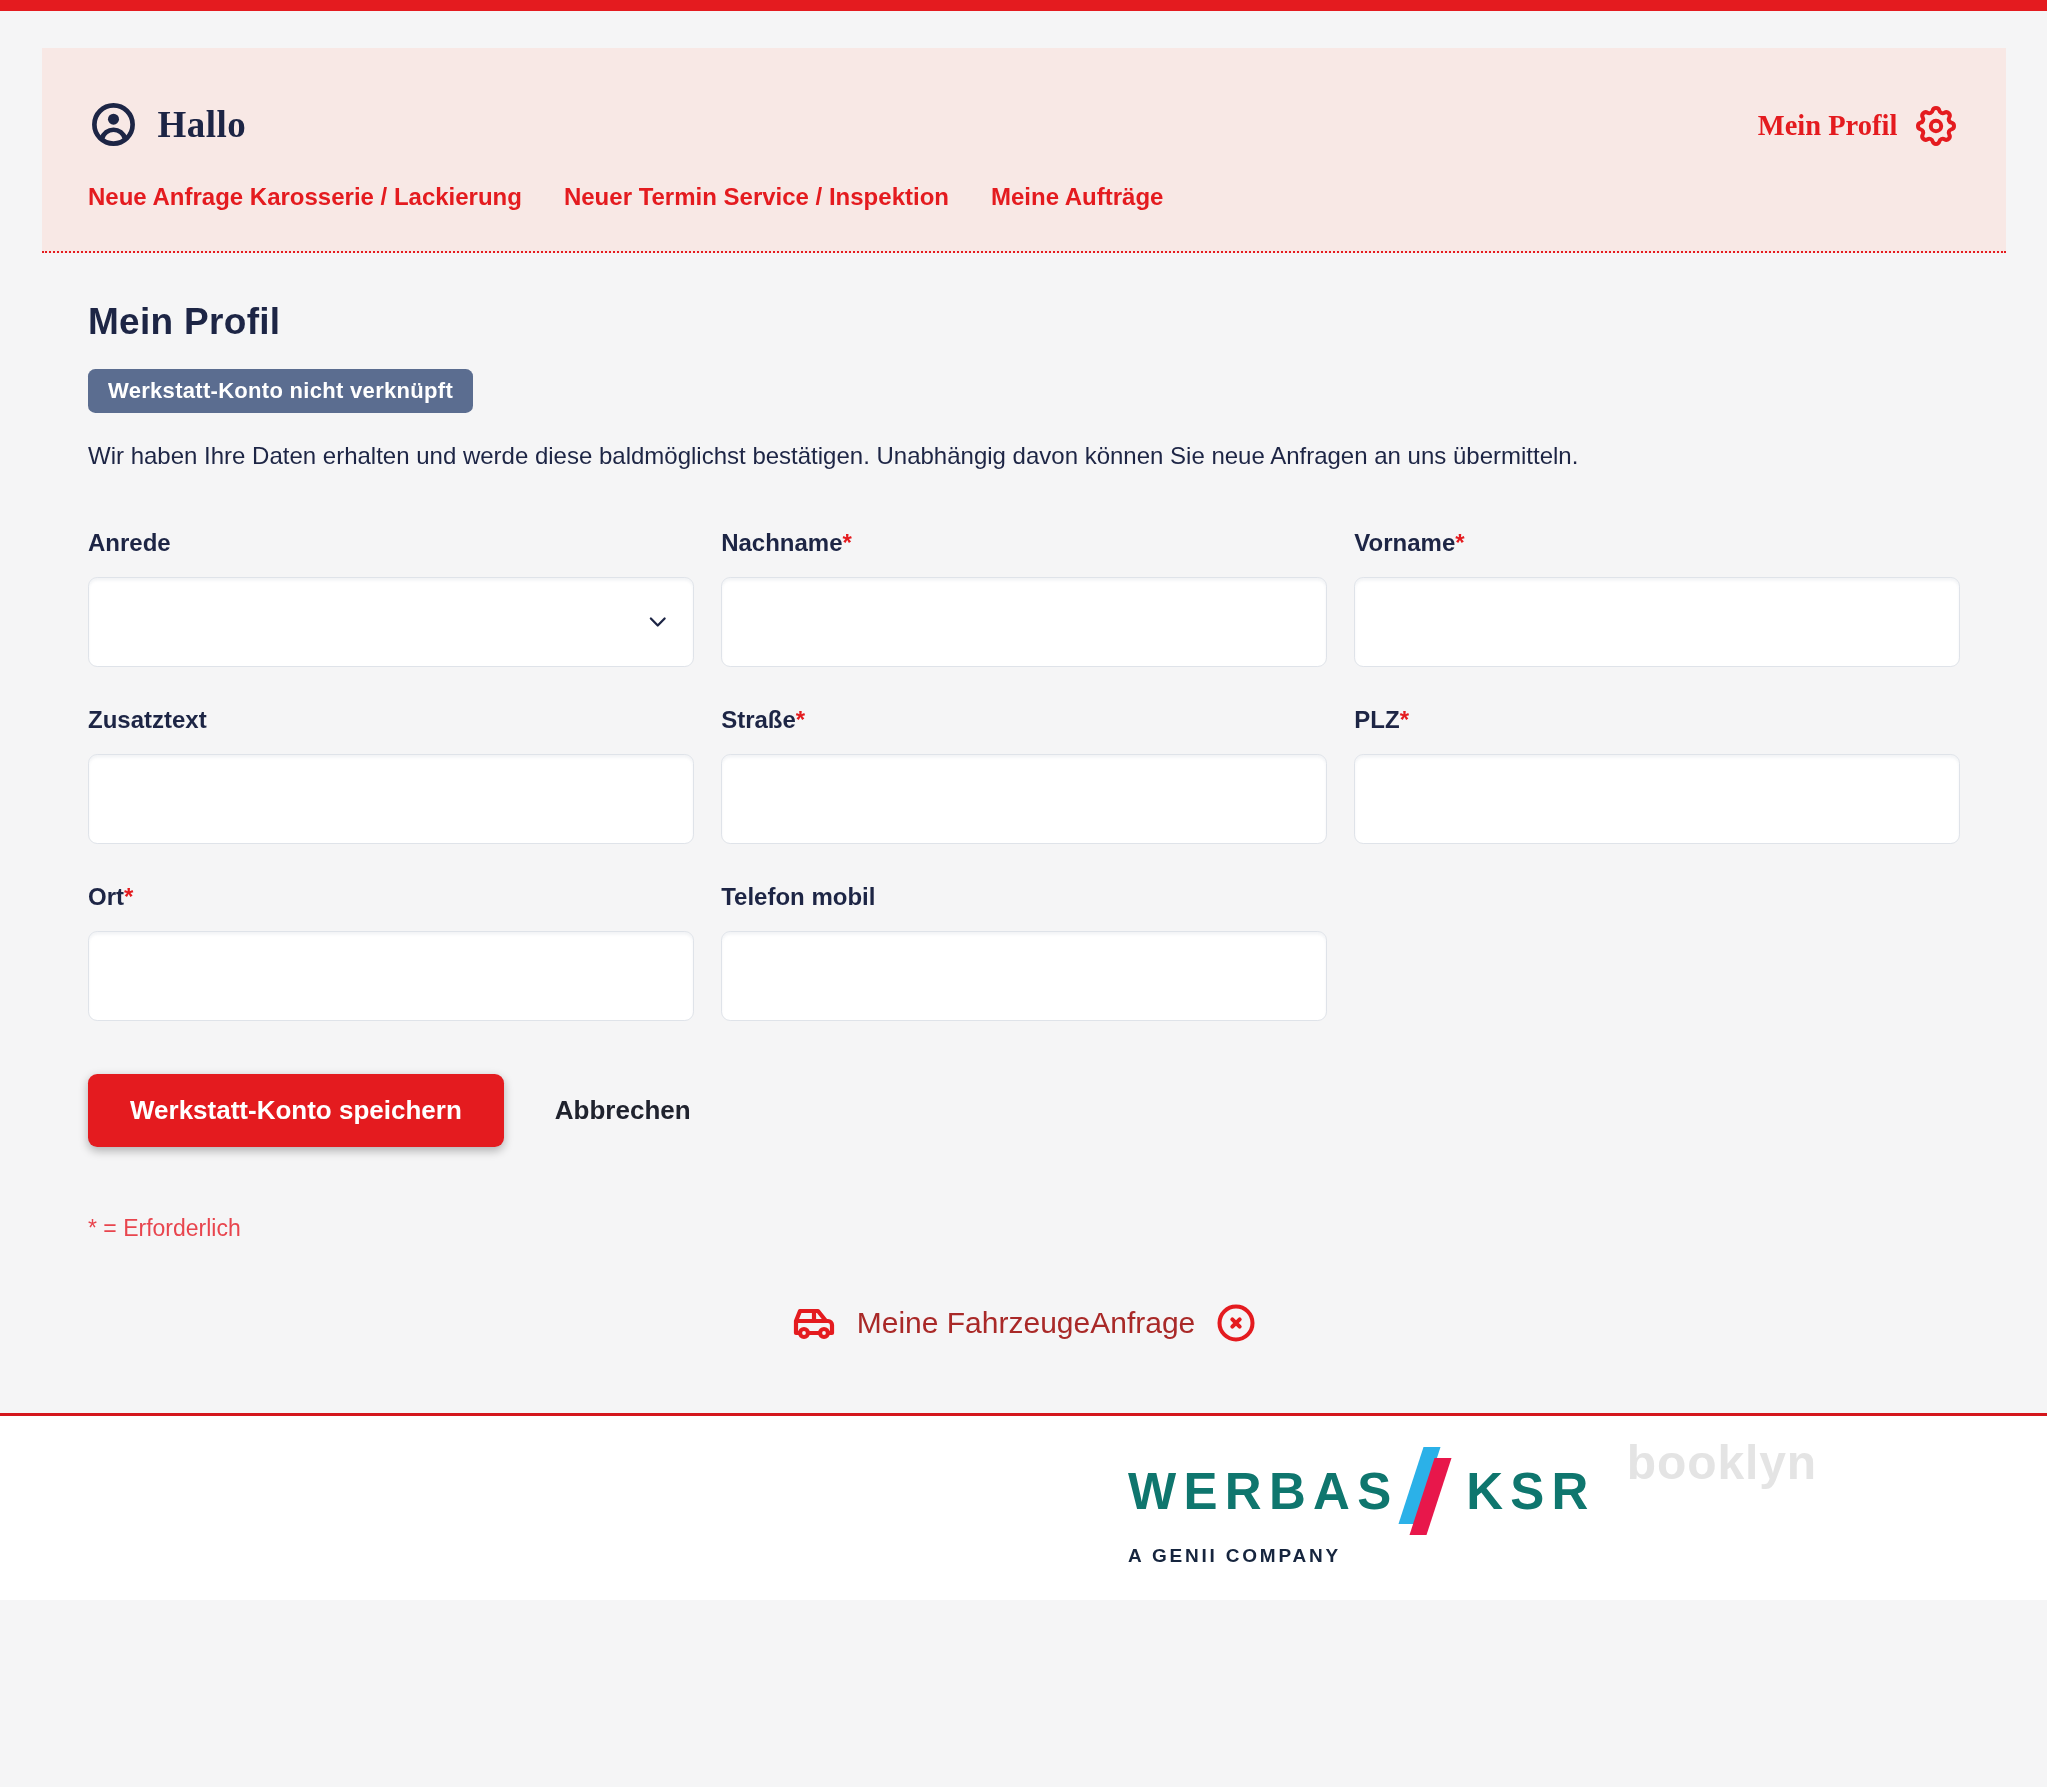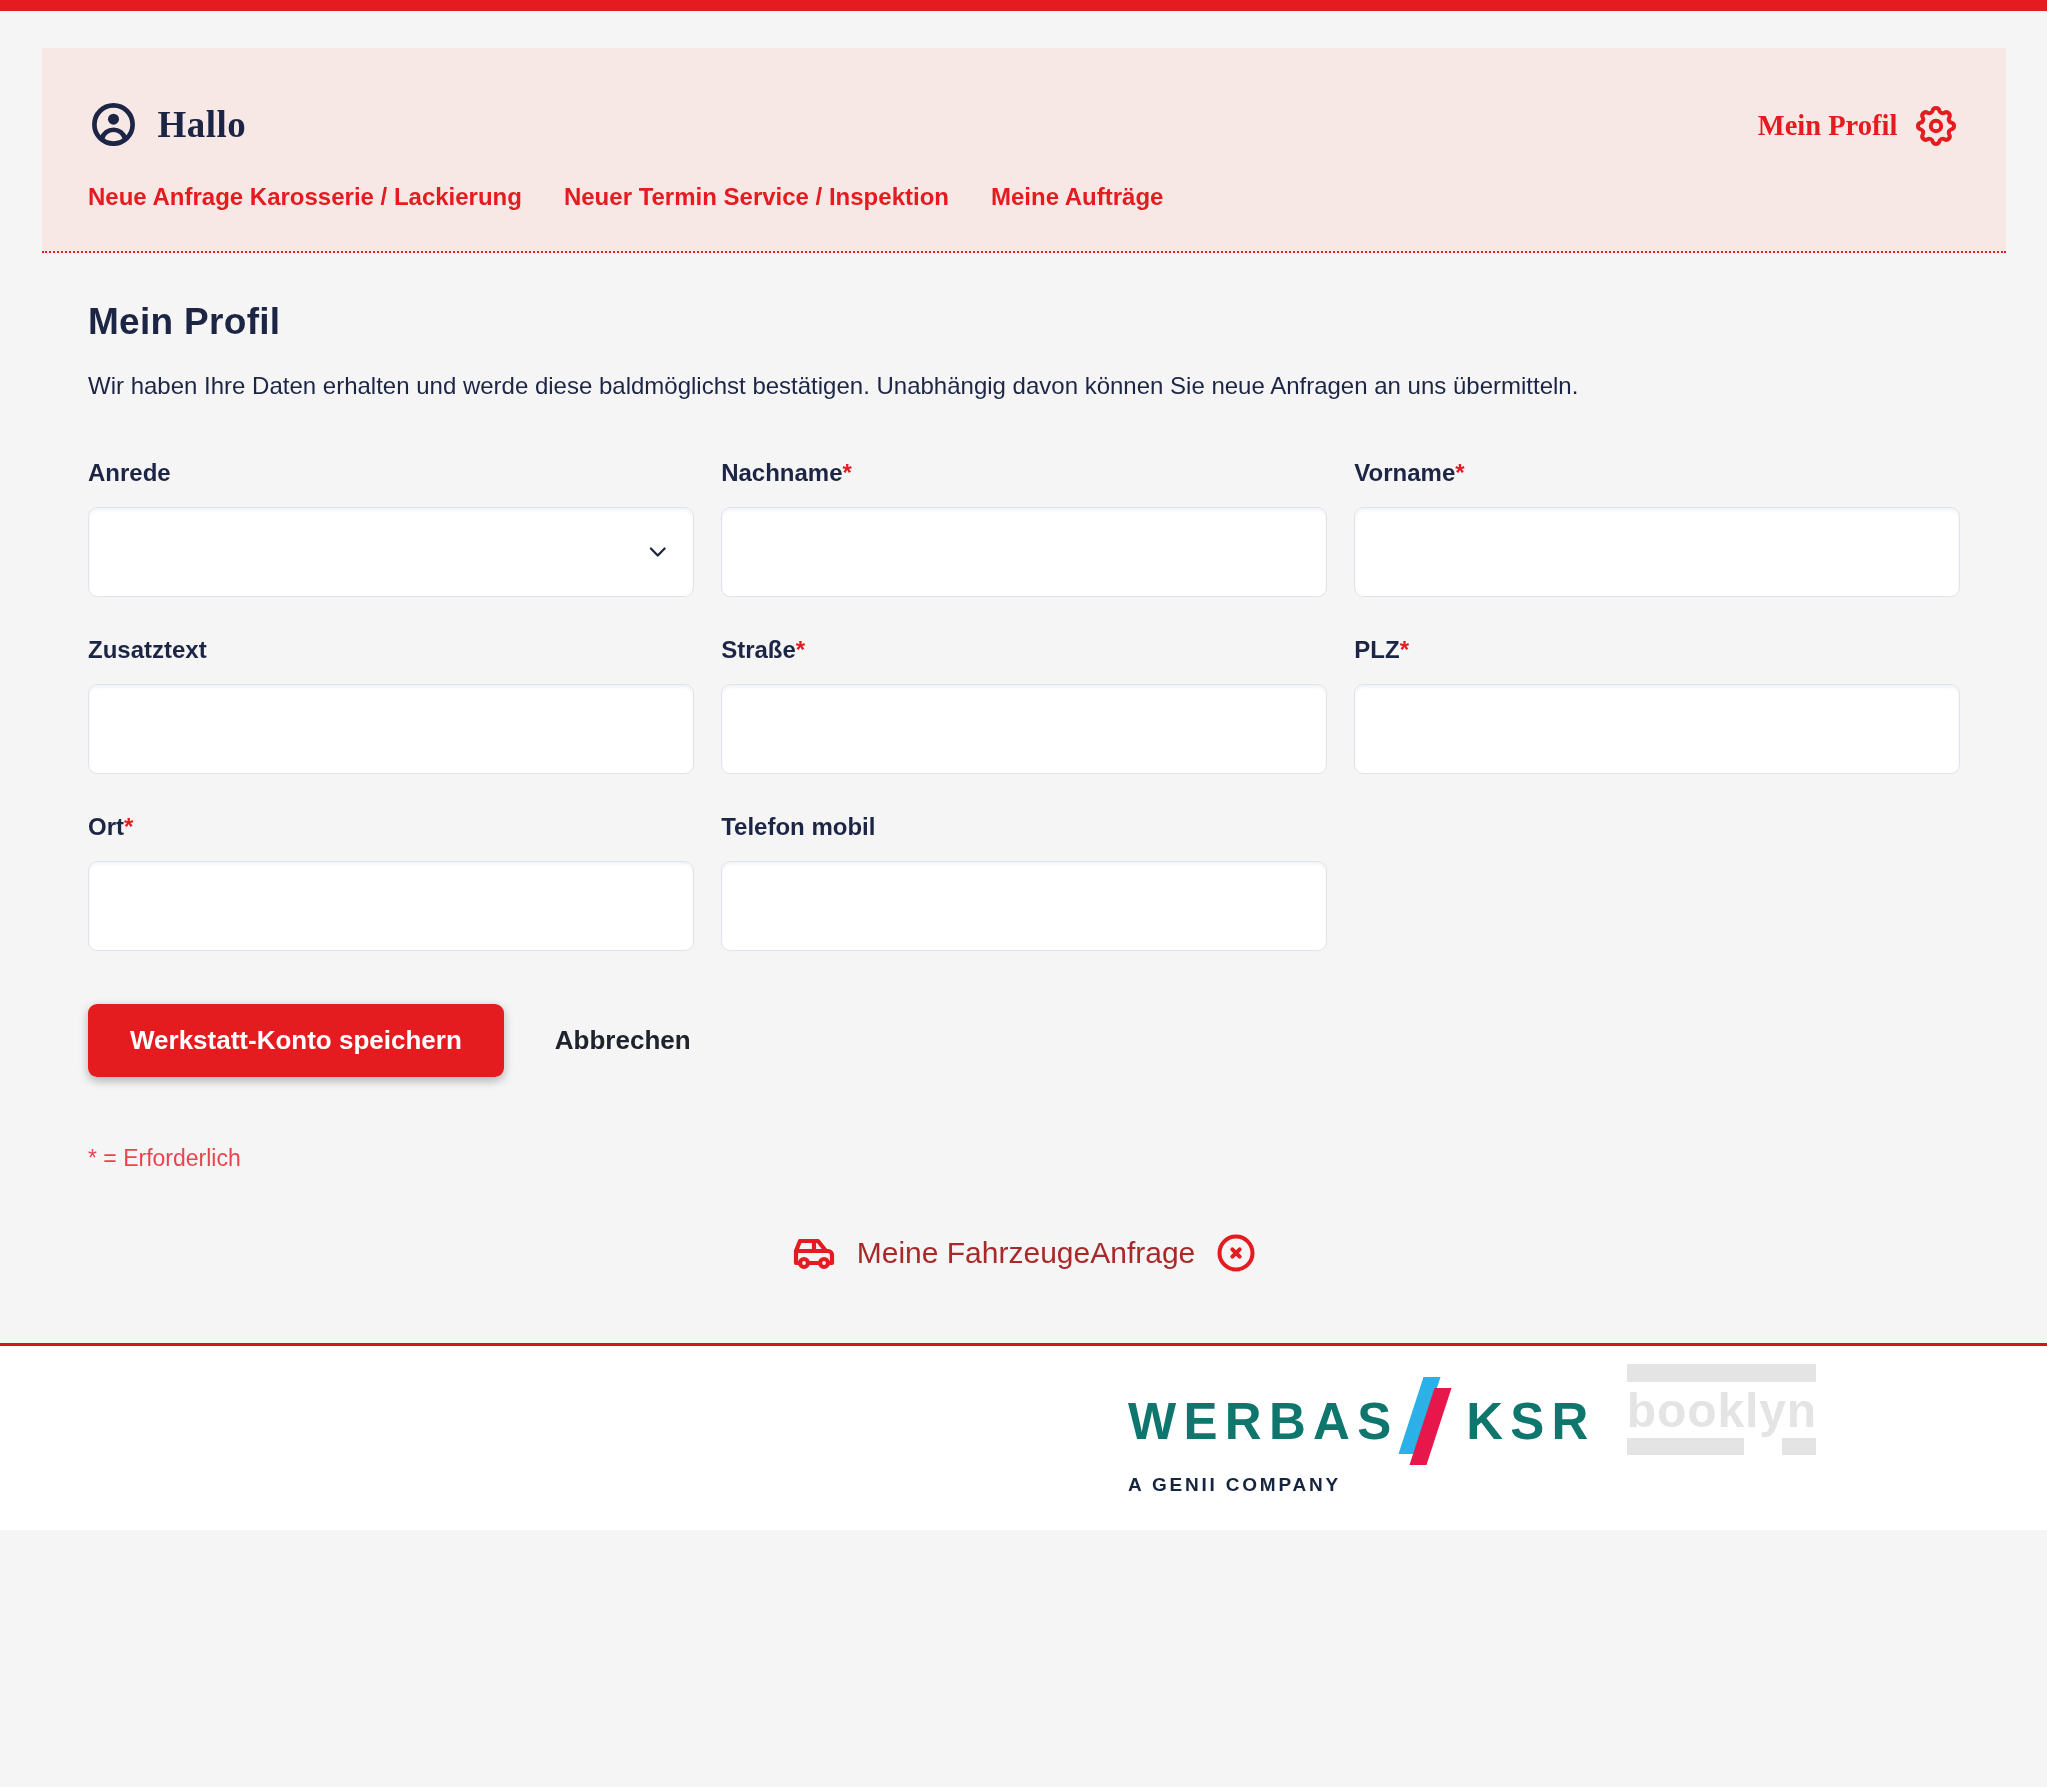--- a/index.html
+++ b/index.html
@@ -71,21 +71,21 @@
     height:187px;box-sizing:border-box;padding-top:31px;
   }
   .logos{display:flex;align-items:flex-start;margin-left:1128px;}
   .werbas-block{display:flex;flex-direction:column;}
   .brandrow{display:flex;align-items:center;}
   .brand-word{font-size:51px;font-weight:700;color:#0f766e;letter-spacing:7.3px;}
   .slash{position:relative;width:53px;height:88px;margin:0 11px 0 3.7px;}
   .slash .cy{position:absolute;left:9.2px;top:0;width:16.5px;height:77px;background:#2bb1e8;transform:skewX(-18deg);}
   .slash .cr{position:absolute;left:20px;top:11px;width:16.5px;height:77px;background:#e8174b;transform:skewX(-18deg);}
   .tagline{margin-top:9.2px;font-size:19px;font-weight:bold;color:#16253e;letter-spacing:2.8px;}
-  .booklyn{display:flex;flex-direction:column;margin-left:31px;width:189px;margin-top:-13px;}
+  .booklyn{display:flex;flex-direction:row;margin-left:31px;width:189px;margin-top:-13px;}
   .booklyn .bar-top{height:18.4px;background:#e4e4e4;}
   .booklyn .word{font-size:48px;font-weight:800;color:#e4e4e4;letter-spacing:0.9px;line-height:1.05;margin:3.7px 0 1.8px 0;}
   .booklyn .bar-bottom{display:flex;justify-content:space-between;}
   .booklyn .bb-l{height:16.5px;background:#e4e4e4;width:62%;}
   .booklyn .bb-r{height:16.5px;background:#e4e4e4;width:18%;}
   svg{display:block;}
 </style>
 </head>
 <body>
 
@@ -117,20 +117,21 @@
     <a>Neue Anfrage Karosserie / Lackierung</a>
     <a>Neuer Termin Service / Inspektion</a>
     <a>Meine Aufträge</a>
   </nav>
 </div>
 
 <div class="content">
 
   <h1 class="page-title">Mein Profil</h1>
 
+  <span class="badge">Werkstatt-Konto nicht verknüpft</span>
 
   <div class="intro">Wir haben Ihre Daten erhalten und werde diese baldmöglichst bestätigen. Unabhängig davon können Sie neue Anfragen an uns übermitteln.</div>
 
   <div class="form-grid">
 
     <div>
       <label class="flabel"><span>Anrede</span><span class="star"></span></label>
       <div class="selectwrap">
         <select class="finput" aria-label="Anrede"><option value=""></option></select>
         <span class="chev">

